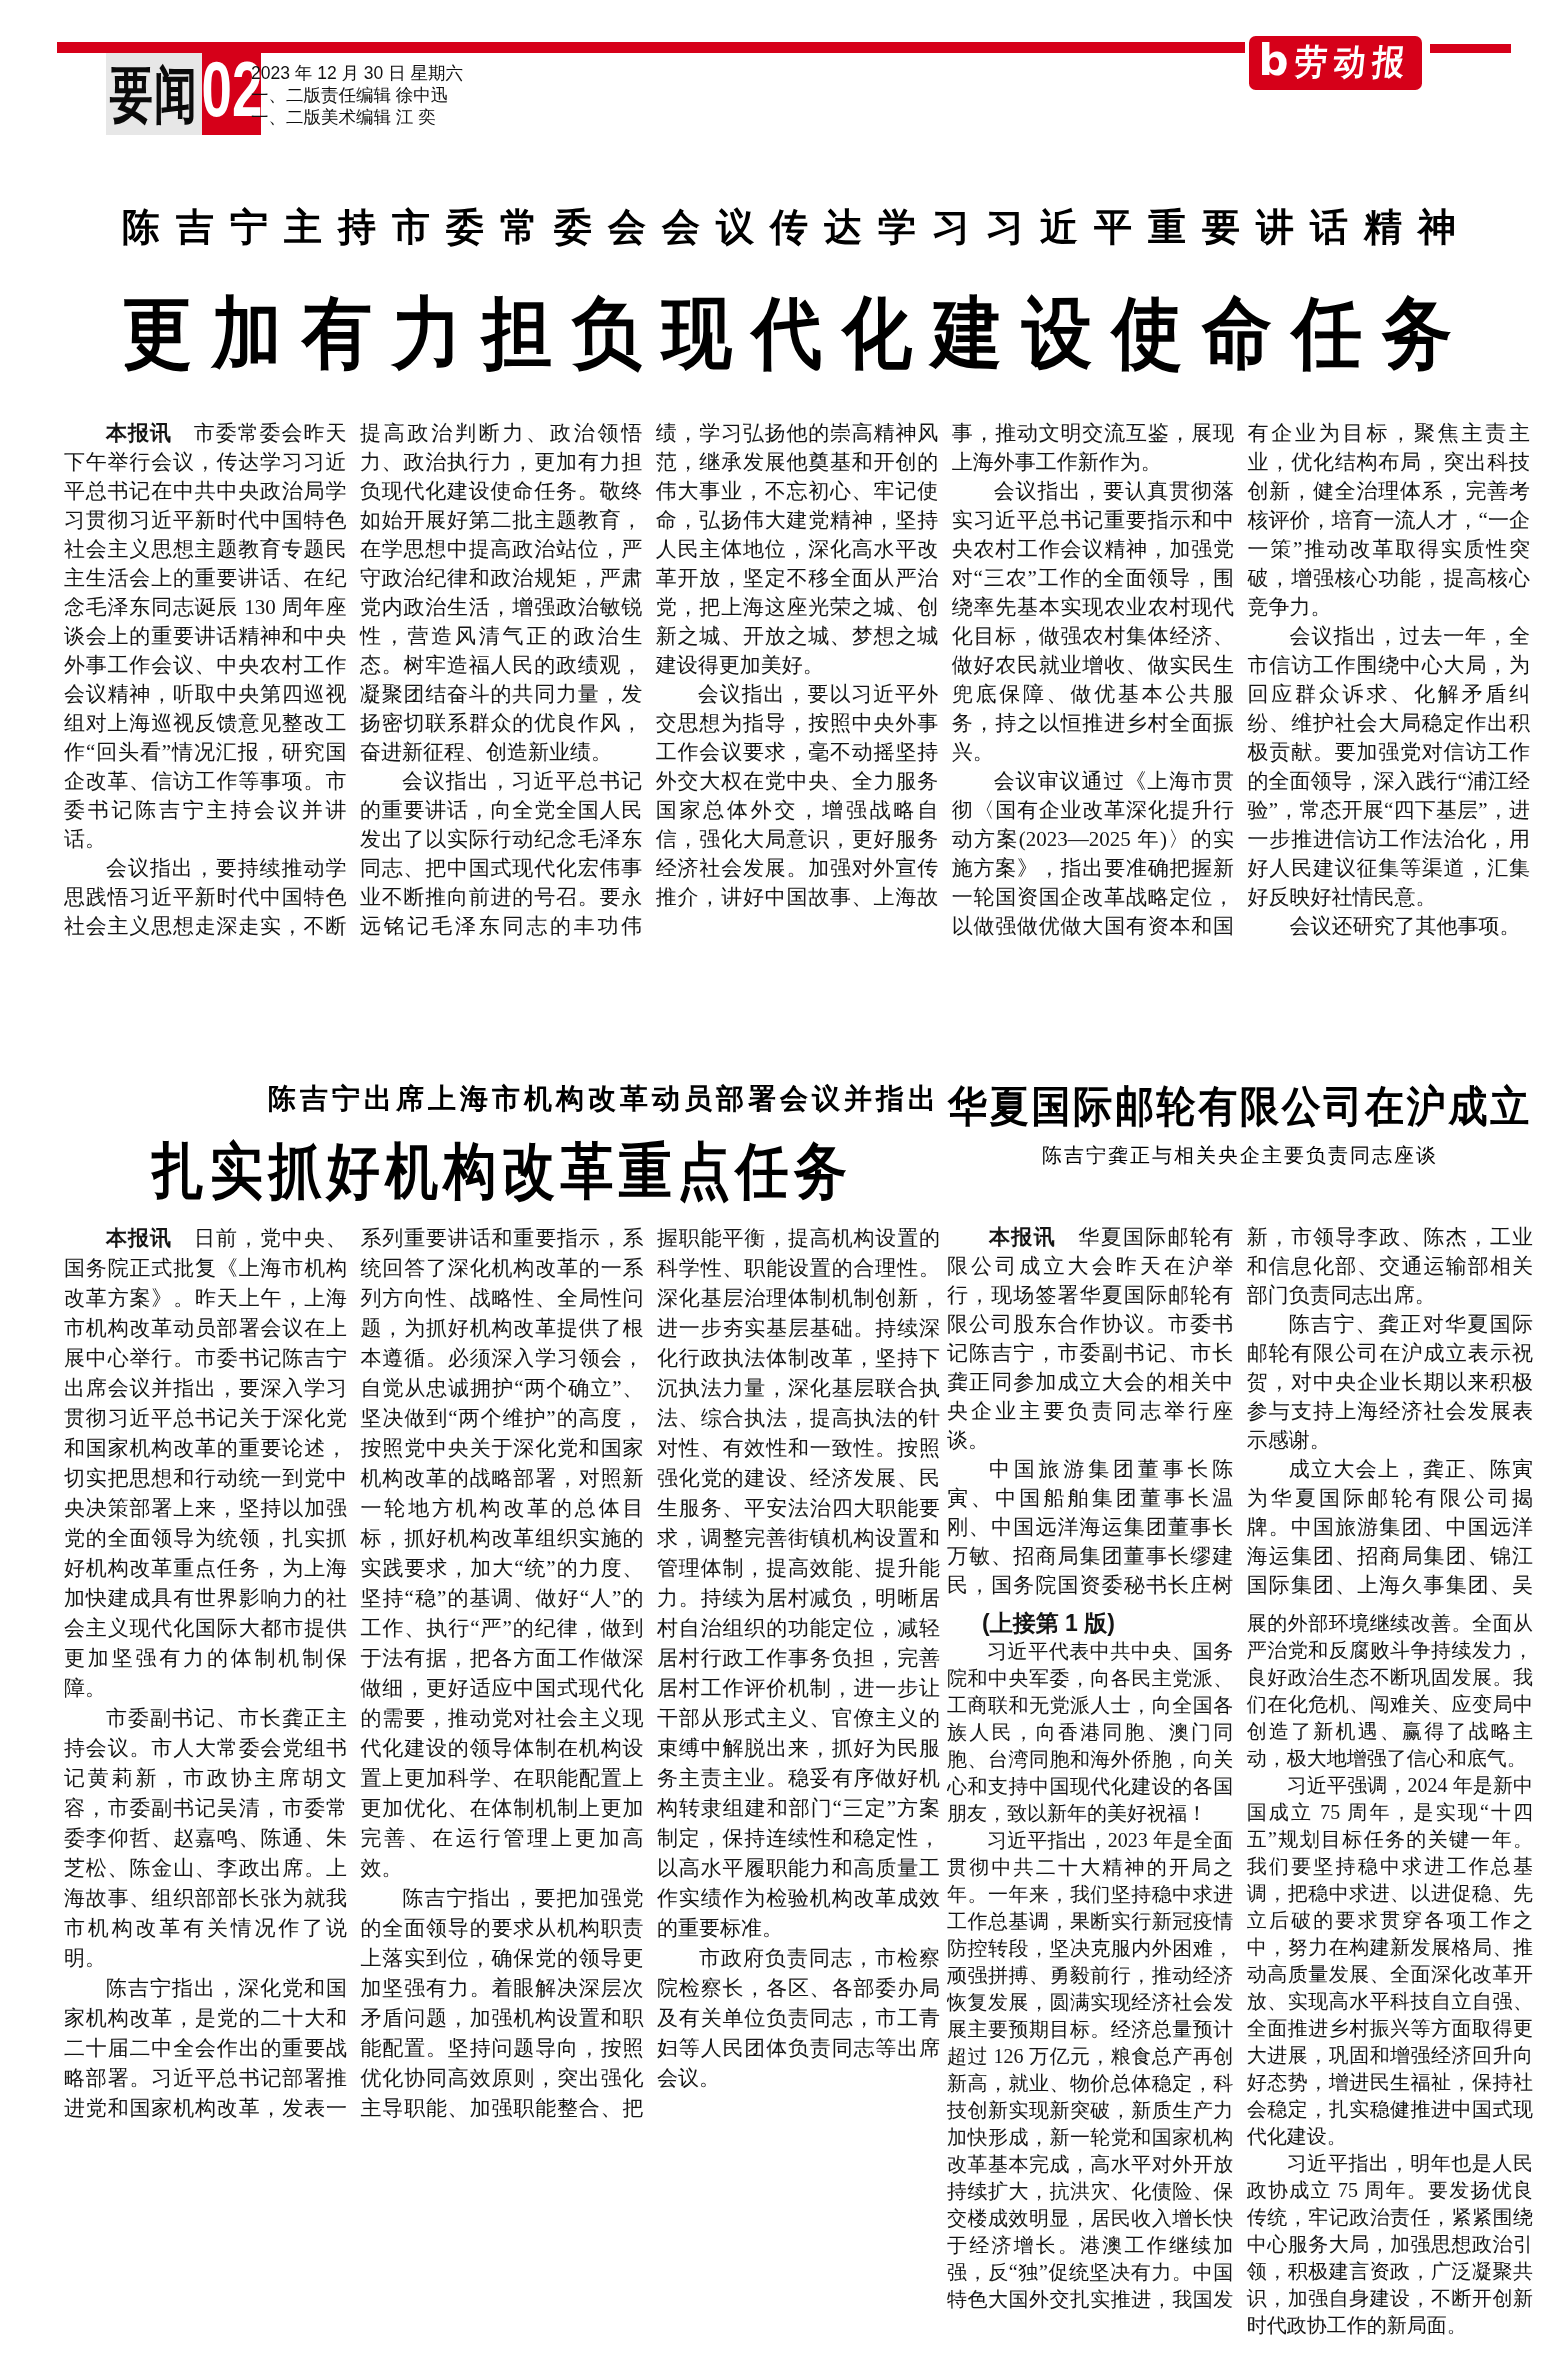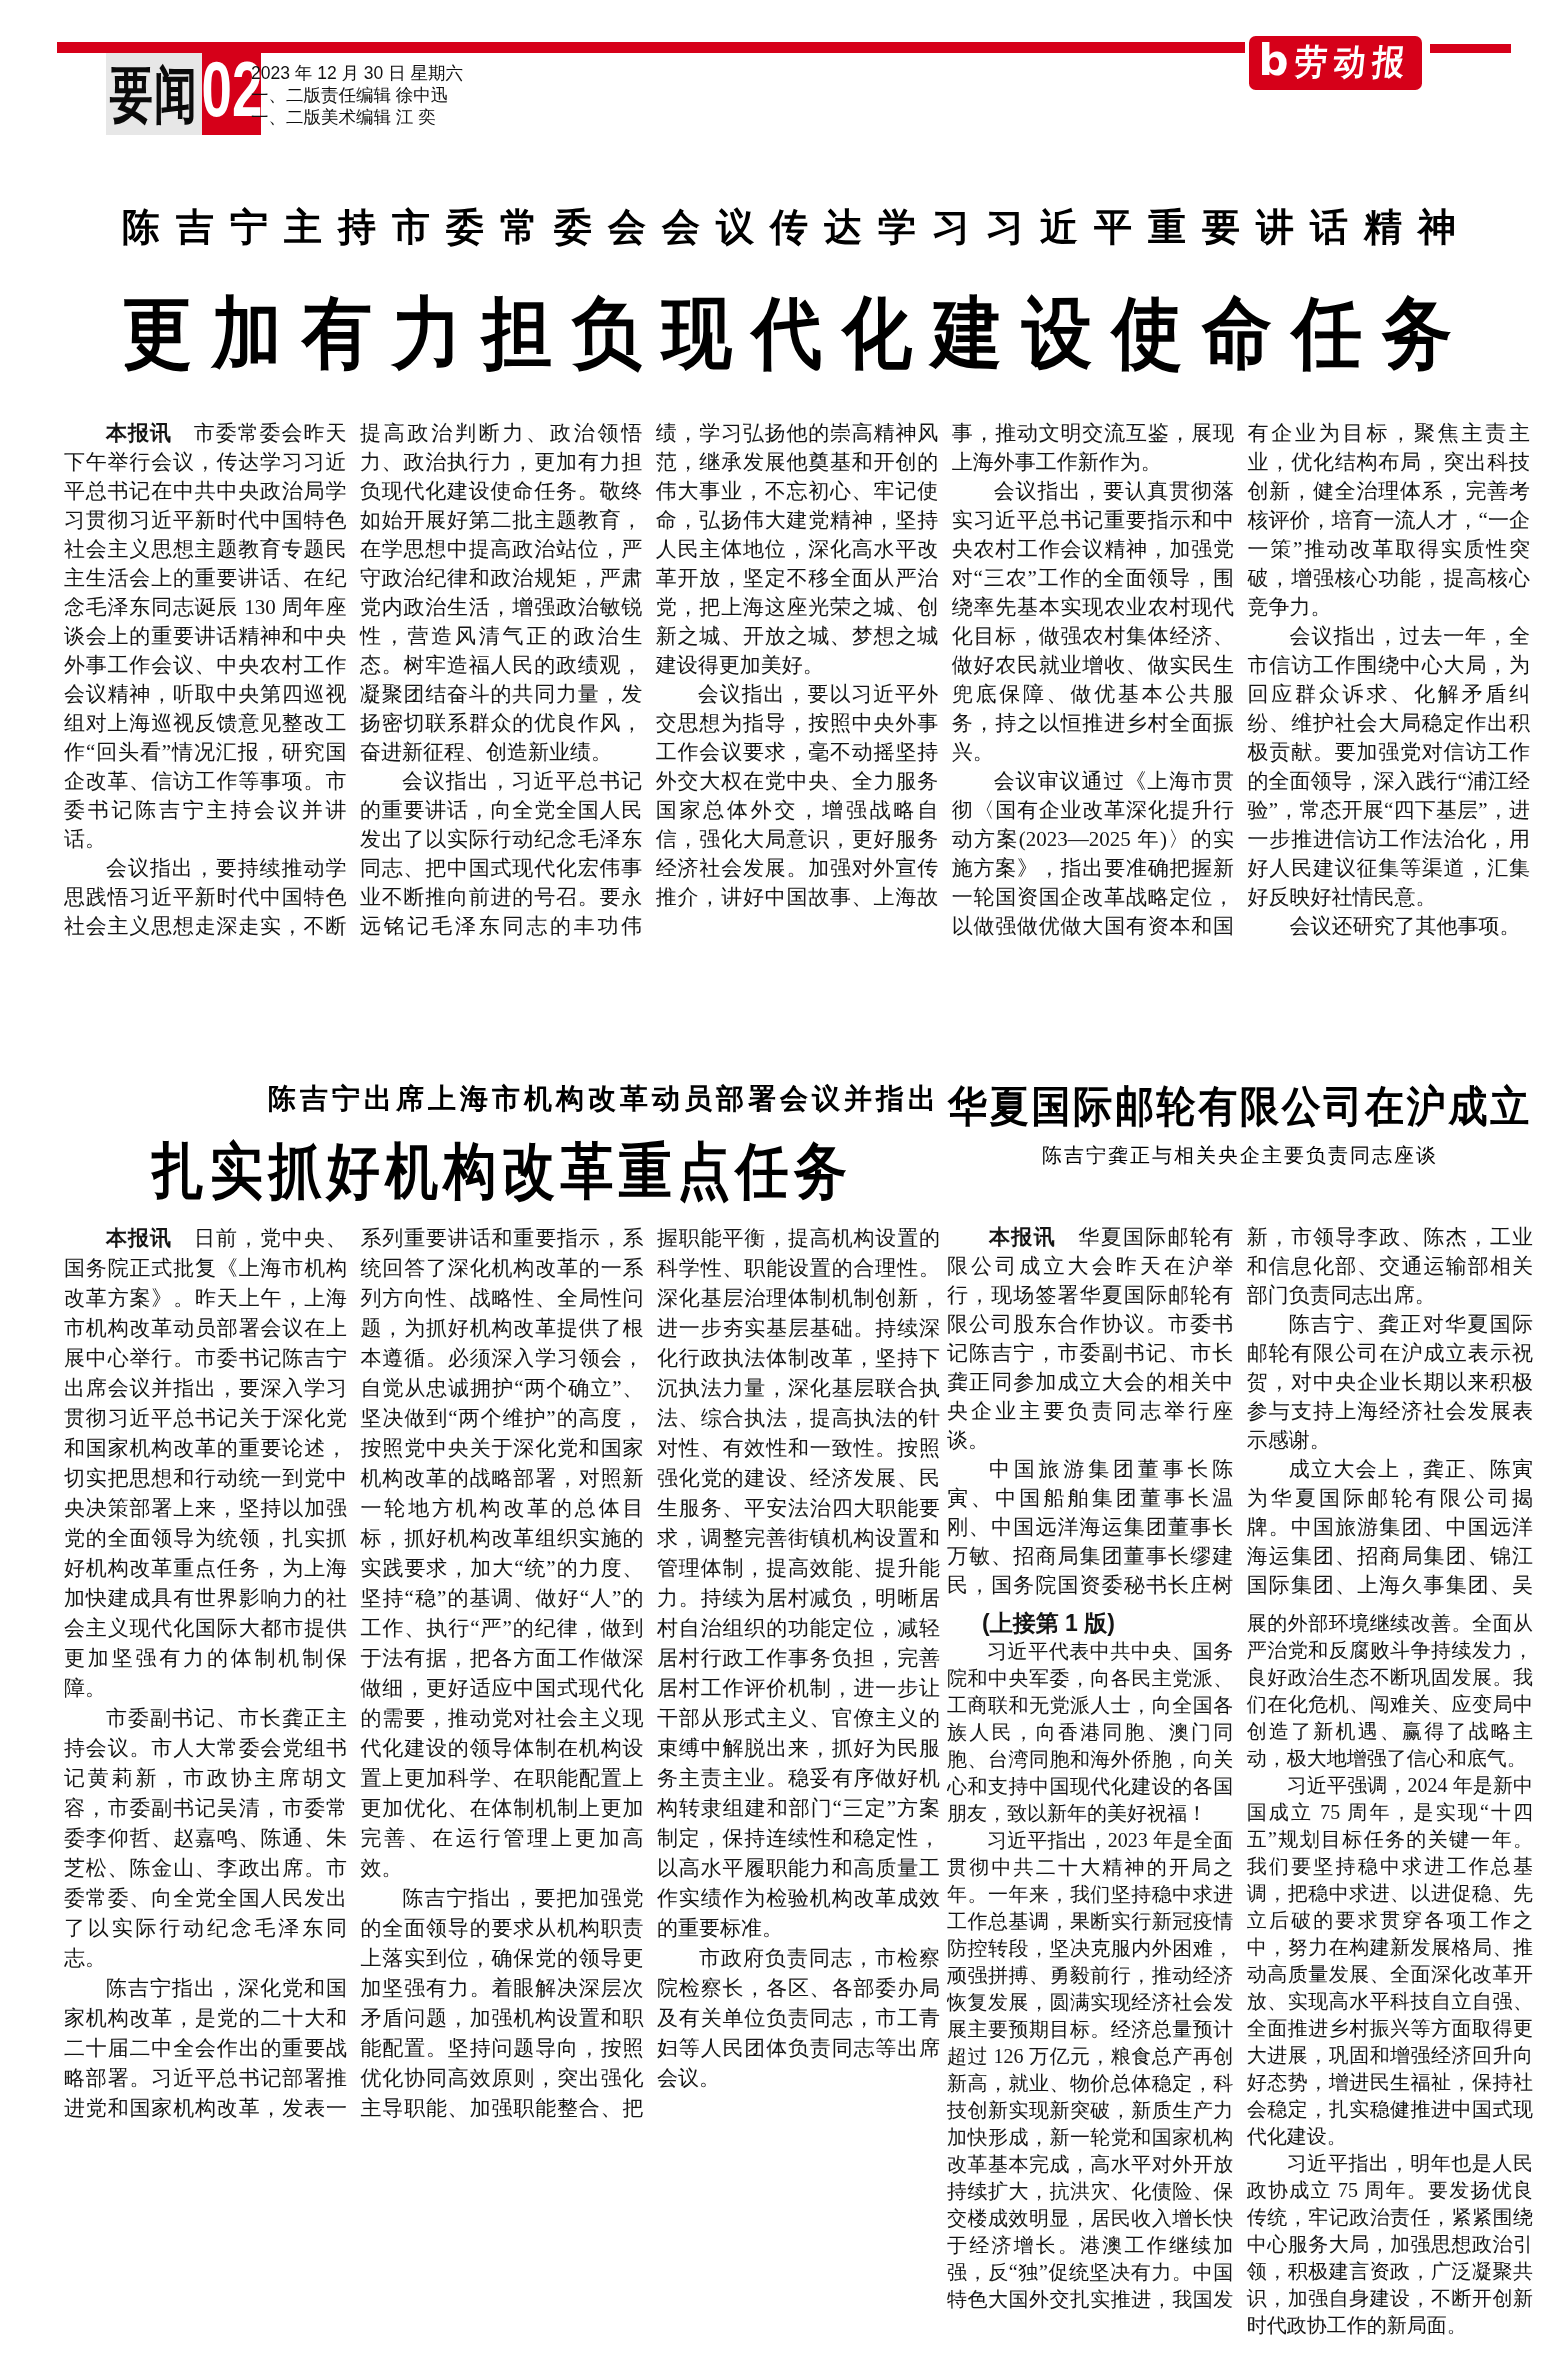--- a/index.html
+++ b/index.html
@@ -138,21 +138,21 @@
     <p>会议指出，要认真贯彻落实习近平总书记重要指示和中央农村工作会议精神，加强党对“三农”工作的全面领导，围绕率先基本实现农业农村现代化目标，做强农村集体经济、做好农民就业增收、做实民生兜底保障、做优基本公共服务，持之以恒推进乡村全面振兴。</p>
     <p>会议审议通过《上海市贯彻〈国有企业改革深化提升行动方案(2023—2025 年)〉的实施方案》，指出要准确把握新一轮国资国企改革战略定位，以做强做优做大国有资本和国有企业为目标，聚焦主责主业，优化结构布局，突出科技创新，健全治理体系，完善考核评价，培育一流人才，“一企一策”推动改革取得实质性突破，增强核心功能，提高核心竞争力。</p>
     <p>会议指出，过去一年，全市信访工作围绕中心大局，为回应群众诉求、化解矛盾纠纷、维护社会大局稳定作出积极贡献。要加强党对信访工作的全面领导，深入践行“浦江经验”，常态开展“四下基层”，进一步推进信访工作法治化，用好人民建议征集等渠道，汇集好反映好社情民意。</p>
     <p>会议还研究了其他事项。</p>
   </div>
 
 <div id="s2-kicker">陈吉宁出席上海市机构改革动员部署会议并指出</div>
 <div id="s2-headline">扎实抓好机构改革重点任务</div>
 <div id="s2-body" class="body-text">
     <p><b class="lead">本报讯　</b>日前，党中央、国务院正式批复《上海市机构改革方案》。昨天上午，上海市机构改革动员部署会议在上展中心举行。市委书记陈吉宁出席会议并指出，要深入学习贯彻习近平总书记关于深化党和国家机构改革的重要论述，切实把思想和行动统一到党中央决策部署上来，坚持以加强党的全面领导为统领，扎实抓好机构改革重点任务，为上海加快建成具有世界影响力的社会主义现代化国际大都市提供更加坚强有力的体制机制保障。</p>
-    <p>市委副书记、市长龚正主持会议。市人大常委会党组书记黄莉新，市政协主席胡文容，市委副书记吴清，市委常委李仰哲、赵嘉鸣、陈通、朱芝松、陈金山、李政出席。市委常委、向全党全国人民发出了以实际行动纪念毛泽东同志。</p>
+    <p>市委副书记、市长龚正主持会议。市人大常委会党组书记黄莉新，市政协主席胡文容，市委副书记吴清，市委常委李仰哲、赵嘉鸣、陈通、朱芝松、陈金山、李政出席。上海故事、组织部部长张为就我市机构改革有关情况作了说明。</p>
     <p>陈吉宁指出，深化党和国家机构改革，是党的二十大和二十届二中全会作出的重要战略部署。习近平总书记部署推进党和国家机构改革，发表一系列重要讲话和重要指示，系统回答了深化机构改革的一系列方向性、战略性、全局性问题，为抓好机构改革提供了根本遵循。必须深入学习领会，自觉从忠诚拥护“两个确立”、坚决做到“两个维护”的高度，按照党中央关于深化党和国家机构改革的战略部署，对照新一轮地方机构改革的总体目标，抓好机构改革组织实施的实践要求，加大“统”的力度、坚持“稳”的基调、做好“人”的工作、执行“严”的纪律，做到于法有据，把各方面工作做深做细，更好适应中国式现代化的需要，推动党对社会主义现代化建设的领导体制在机构设置上更加科学、在职能配置上更加优化、在体制机制上更加完善、在运行管理上更加高效。</p>
     <p>陈吉宁指出，要把加强党的全面领导的要求从机构职责上落实到位，确保党的领导更加坚强有力。着眼解决深层次矛盾问题，加强机构设置和职能配置。坚持问题导向，按照优化协同高效原则，突出强化主导职能、加强职能整合、把握职能平衡，提高机构设置的科学性、职能设置的合理性。深化基层治理体制机制创新，进一步夯实基层基础。持续深化行政执法体制改革，坚持下沉执法力量，深化基层联合执法、综合执法，提高执法的针对性、有效性和一致性。按照强化党的建设、经济发展、民生服务、平安法治四大职能要求，调整完善街镇机构设置和管理体制，提高效能、提升能力。持续为居村减负，明晰居村自治组织的功能定位，减轻居村行政工作事务负担，完善居村工作评价机制，进一步让干部从形式主义、官僚主义的束缚中解脱出来，抓好为民服务主责主业。稳妥有序做好机构转隶组建和部门“三定”方案制定，保持连续性和稳定性，以高水平履职能力和高质量工作实绩作为检验机构改革成效的重要标准。</p>
     <p>市政府负责同志，市检察院检察长，各区、各部委办局及有关单位负责同志，市工青妇等人民团体负责同志等出席会议。</p>
   </div>
 
 <div id="s3-headline">华夏国际邮轮有限公司在沪成立</div>
 <div id="s3-subheadline">陈吉宁龚正与相关央企主要负责同志座谈</div>
 <div id="s3-body" class="body-text">
     <p><b class="lead">本报讯　</b>华夏国际邮轮有限公司成立大会昨天在沪举行，现场签署华夏国际邮轮有限公司股东合作协议。市委书记陈吉宁，市委副书记、市长龚正同参加成立大会的相关中央企业主要负责同志举行座谈。</p>
     <p>中国旅游集团董事长陈寅、中国船舶集团董事长温刚、中国远洋海运集团董事长万敏、招商局集团董事长缪建民，国务院国资委秘书长庄树新，市领导李政、陈杰，工业和信息化部、交通运输部相关部门负责同志出席。</p>

